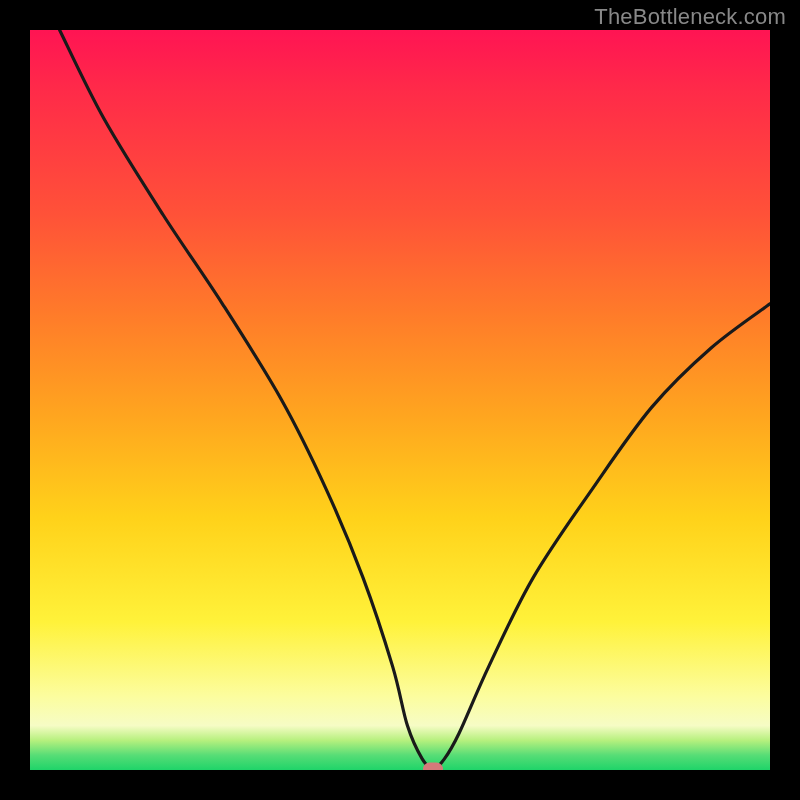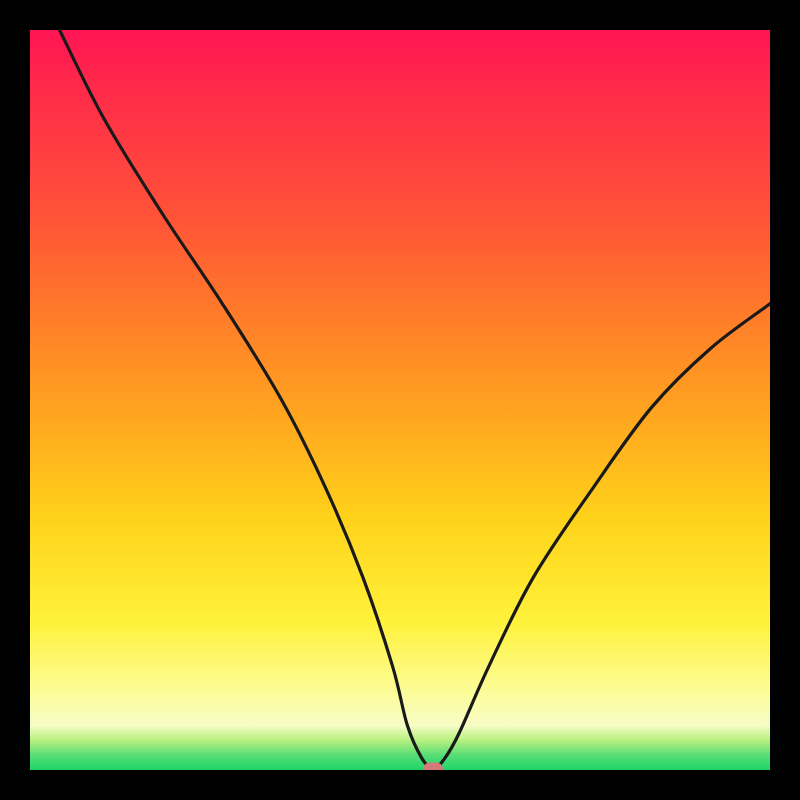--- a/index.html
+++ b/index.html
@@ -77,20 +77,21 @@
     border-radius: 7px;
     background: #d47a7a;
     transform: translate(-50%, -50%);
   }
 </style>
 </head>
 <body>
 
 <div class="frame">
 
+  <div class="watermark">TheBottleneck.com</div>
 
   <div class="plot-area">
     <div class="gradient"></div>
 
     <svg class="curve-svg" viewBox="0 0 740 740" preserveAspectRatio="none">
       <path id="curve-path" class="curve-path" d="M 29.6 0 C 37 14.799999999999992, 56.733333333333334 57.966666666666626, 74 88.79999999999995 C 91.26666666666667 119.63333333333328, 113.46666666666665 154.16666666666666, 133.2 185 C 152.93333333333334 215.83333333333334, 172.66666666666666 242.96666666666667, 192.4 273.8 C 212.13333333333335 304.6333333333333, 234.33333333333337 339.1666666666667, 251.60000000000002 370 C 268.8666666666667 400.8333333333333, 282.43333333333334 429.2, 296 458.8 C 309.56666666666666 488.40000000000003, 321.9 518, 333 547.6 C 344.1 577.2, 355.19999999999993 611.7333333333333, 362.59999999999997 636.4 C 370 661.0666666666666, 372.4666666666667 680.1833333333334, 377.40000000000003 695.6 C 382.33333333333337 711.0166666666667, 387.8833333333334 721.7466666666667, 392.20000000000005 728.9 C 396.5166666666667 736.0533333333333, 399.6 738.52, 403.3 738.52 C 407 738.52, 410.08333333333337 734.8199999999999, 414.40000000000003 728.9 C 418.7166666666667 722.98, 421.8 718.4166666666666, 429.2 703 C 436.59999999999997 687.5833333333334, 446.4666666666667 662.3, 458.8 636.4 C 471.1333333333333 610.5, 485.9333333333334 577.2, 503.20000000000005 547.6 C 520.4666666666667 518, 542.6666666666666 487.1666666666667, 562.4 458.8 C 582.1333333333333 430.43333333333334, 601.8666666666667 400.83333333333337, 621.6 377.40000000000003 C 641.3333333333334 353.9666666666667, 661.0666666666667 335.4666666666667, 680.8000000000001 318.20000000000005 C 700.5333333333334 300.9333333333334, 730.1333333333333 281.20000000000005, 740 273.8"></path>
     </svg>
 
     <div id="marker" class="marker" style="left: 403.3px; top: 738.52px; background: rgb(212, 122, 122);"></div>
   </div>

